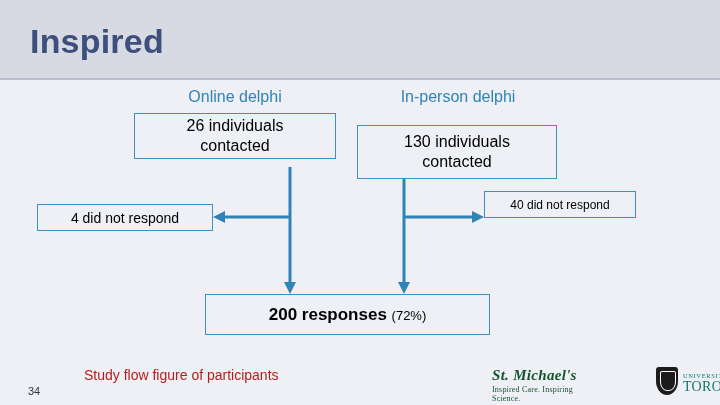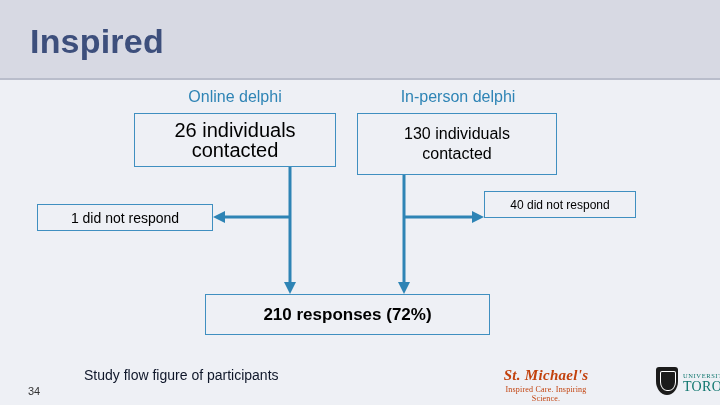--- a/index.html
+++ b/index.html
@@ -61,74 +61,74 @@
     border: 1px solid #3f8fc0;
     background: #eef0f5;
     box-sizing: border-box;
     display: flex;
     align-items: center;
     justify-content: center;
     text-align: center;
     color: #000;
   }
   .box-online {
-    left: 134px; top: 113px; width: 202px; height: 54px;
-    font-size: 20px;
+    left: 134px; top: 113px; width: 202px; height: 46px;
+    font-size: 16px;
     line-height: 20px;
   }
   .box-inperson {
-    left: 357px; top: 113px; width: 200px; height: 62px;
+    left: 357px; top: 125px; width: 200px; height: 54px;
     font-size: 16px;
     line-height: 20px;
   }
   .box-no-online {
     left: 37px; top: 204px; width: 176px; height: 27px;
     font-size: 14px;
   }
   .box-no-inperson {
     left: 484px; top: 191px; width: 152px; height: 27px;
     font-size: 12px;
   }
   .box-responses {
     left: 205px; top: 294px; width: 285px; height: 41px;
     font-size: 17px;
     font-weight: bold;
   }
-  .resp-pct { font-weight: bold; font-size: 17px; }
+  .resp-pct { font-weight: normal; font-size: 13px; }
 
   
   #connectors {
     position: absolute;
     left: 0; top: 0;
     width: 720px; height: 405px;
     pointer-events: none;
   }
 
   
   .caption {
     position: absolute;
     left: 84px;
     top: 367px;
     font-size: 14px;
-    color: #0f172a;
+    color: #b91c1c;
   }
   .page-num {
     position: absolute;
     left: 28px;
     top: 385px;
     font-size: 11px;
     color: #333;
   }
   .logo-smh {
     position: absolute;
     left: 492px;
     top: 367px;
     width: 108px;
-    text-align: center;
-    color: #c2410c;
+    text-align: left;
+    color: #14532d;
   }
   .logo-smh .smh-name {
     font-family: "Liberation Serif", serif;
     font-size: 15px;
     font-style: italic;
     font-weight: bold;
     letter-spacing: 0.3px;
     line-height: 16px;
   }
   .logo-smh .smh-tag {
@@ -213,26 +213,26 @@
     </div>
   </div>
 
   <div class="box box-inperson">
     <div>
       <span>130 individuals</span><br>
       <span>contacted</span>
     </div>
   </div>
 
-  <div class="box box-no-online">1 did not respond</div>
+  <div class="box box-no-online">4 did not respond</div>
   <div class="box box-no-inperson">40 did not respond</div>
 
   <div class="box box-responses">
     <div>
-      <span>210 responses </span><span class="resp-pct">(72%)</span>
+      <span>200 responses </span><span class="resp-pct">(72%)</span>
     </div>
   </div>
 
   <div class="caption">Study flow figure of participants</div>
   <div class="page-num">34</div>
 
   <div class="logo-smh">
     <div class="smh-name">St. Michael's</div>
     <div class="smh-tag">Inspired Care. Inspiring Science.</div>
   </div>

